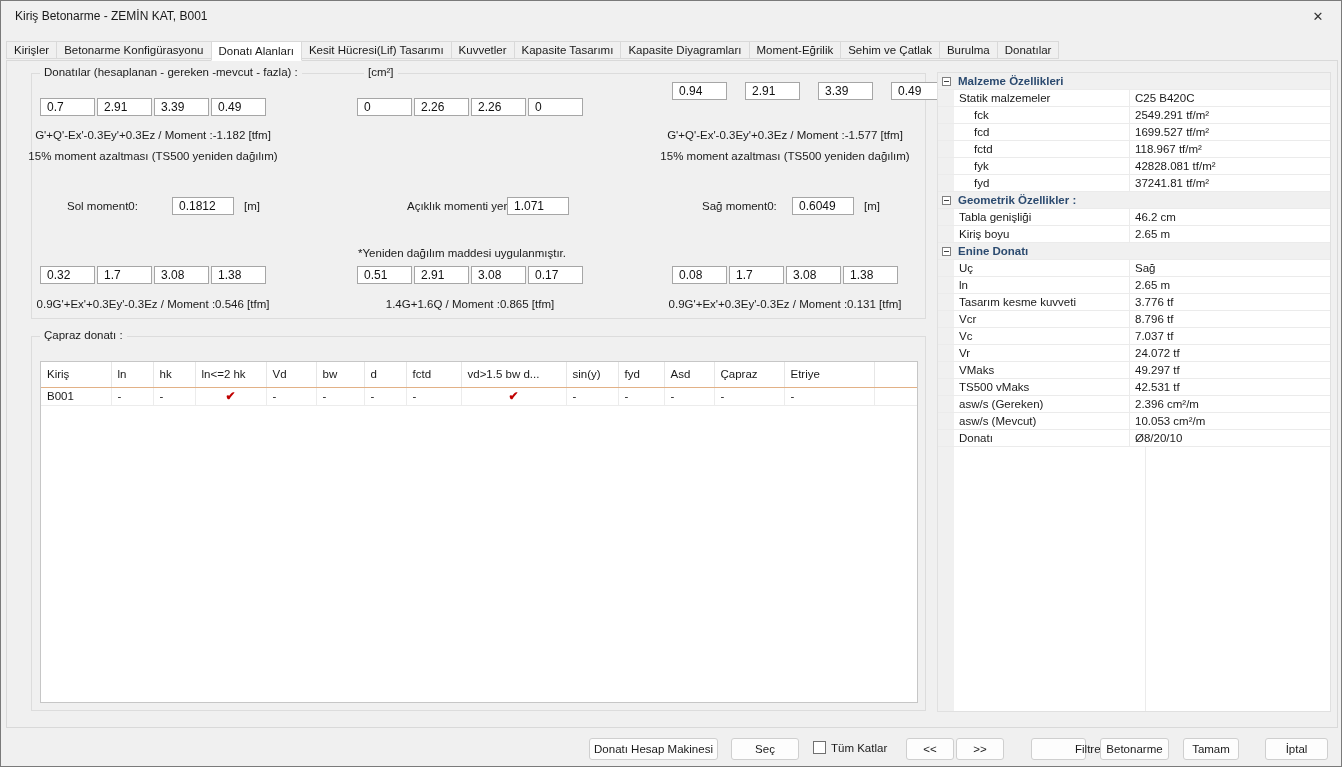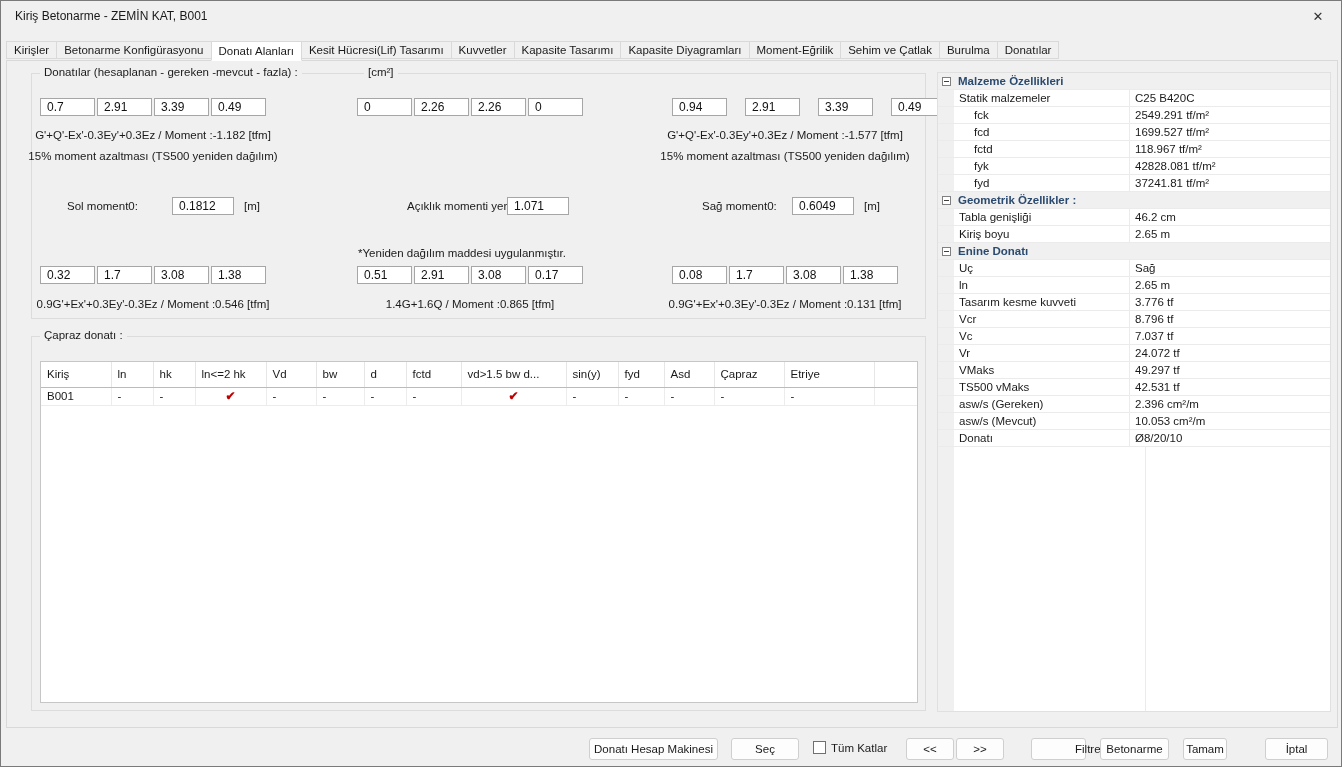--- a/index.html
+++ b/index.html
@@ -24,21 +24,21 @@
   .groupbox { position: absolute; border: 1px solid #dcdcdc; }
   .gb-donatilar { left: 30px; top: 72px; width: 895px; height: 246px; }
   .gb-capraz { left: 30px; top: 335px; width: 895px; height: 375px; }
   .gb-legend { position: absolute; top: -8px; left: 8px; background: #f0f0f0; padding: 0 4px; font-size: 11.5px; color: #1a1a1a; white-space: nowrap; }
   .gb-unit { position: absolute; top: -8px; left: 332px; background: #f0f0f0; padding: 0 4px; font-size: 11.5px; color: #1a1a1a; }
 
   
   .fieldgroup { position: absolute; display: flex; gap: 2px; }
   .r1-left  { left: 8px;   top: 24px; }
   .r1-mid   { left: 325px; top: 24px; }
-  .r1-right { left: 640px; top: 24px; gap: 18px; }
+  .r1-right { left: 640px; top: 8px; gap: 18px; }
   .r2-left  { left: 8px;   top: 192px; }
   .r2-mid   { left: 325px; top: 192px; }
   .r2-right { left: 640px; top: 192px; }
   .fg-input { width: 55px; height: 18px; border: 1px solid #a6a6a6; background: #fff; font-size: 12px; padding: 0 6px; color: #111; }
 
   .center-text { position: absolute; transform: translateX(-50%); white-space: nowrap; font-size: 11.5px; color: #1a1a1a; }
   .tl-moment { left: 121px; top: 55px; }
   .tr-moment { left: 753px; top: 55px; }
   .tl-note   { left: 121px; top: 76px; }
   .tr-note   { left: 753px; top: 76px; }
@@ -83,21 +83,21 @@
   .pfill-value { flex: 1; }
 
   
   .btn { position: absolute; top: 737px; height: 22px; background: #fdfdfd; border: 1px solid #cfcfcf; border-radius: 3px; font-size: 11.5px; color: #1a1a1a; cursor: pointer; }
   .btn-calc      { left: 588px;  width: 129px; }
   .btn-sec       { left: 730px;  width: 68px; }
   .btn-prev      { left: 905px;  width: 48px; }
   .btn-next      { left: 955px;  width: 48px; }
   .btn-filtre    { left: 1030px; width: 55px; padding-left: 43px; }
   .btn-betonarme { left: 1099px; width: 69px; }
-  .btn-tamam     { left: 1182px; width: 44px; }
+  .btn-tamam     { left: 1182px; width: 56px; }
   .btn-iptal     { left: 1264px; width: 63px; }
   .chk-wrap { position: absolute; left: 812px; top: 740px; display: flex; align-items: center; gap: 5px; font-size: 11.5px; color: #1a1a1a; cursor: pointer; }
   .chk-box { width: 13px; height: 13px; border: 1px solid #707070; background: #fff; flex: none; }
 </style>
 </head>
 <body>
 
 <div class="window">
 
   <div class="titlebar">

